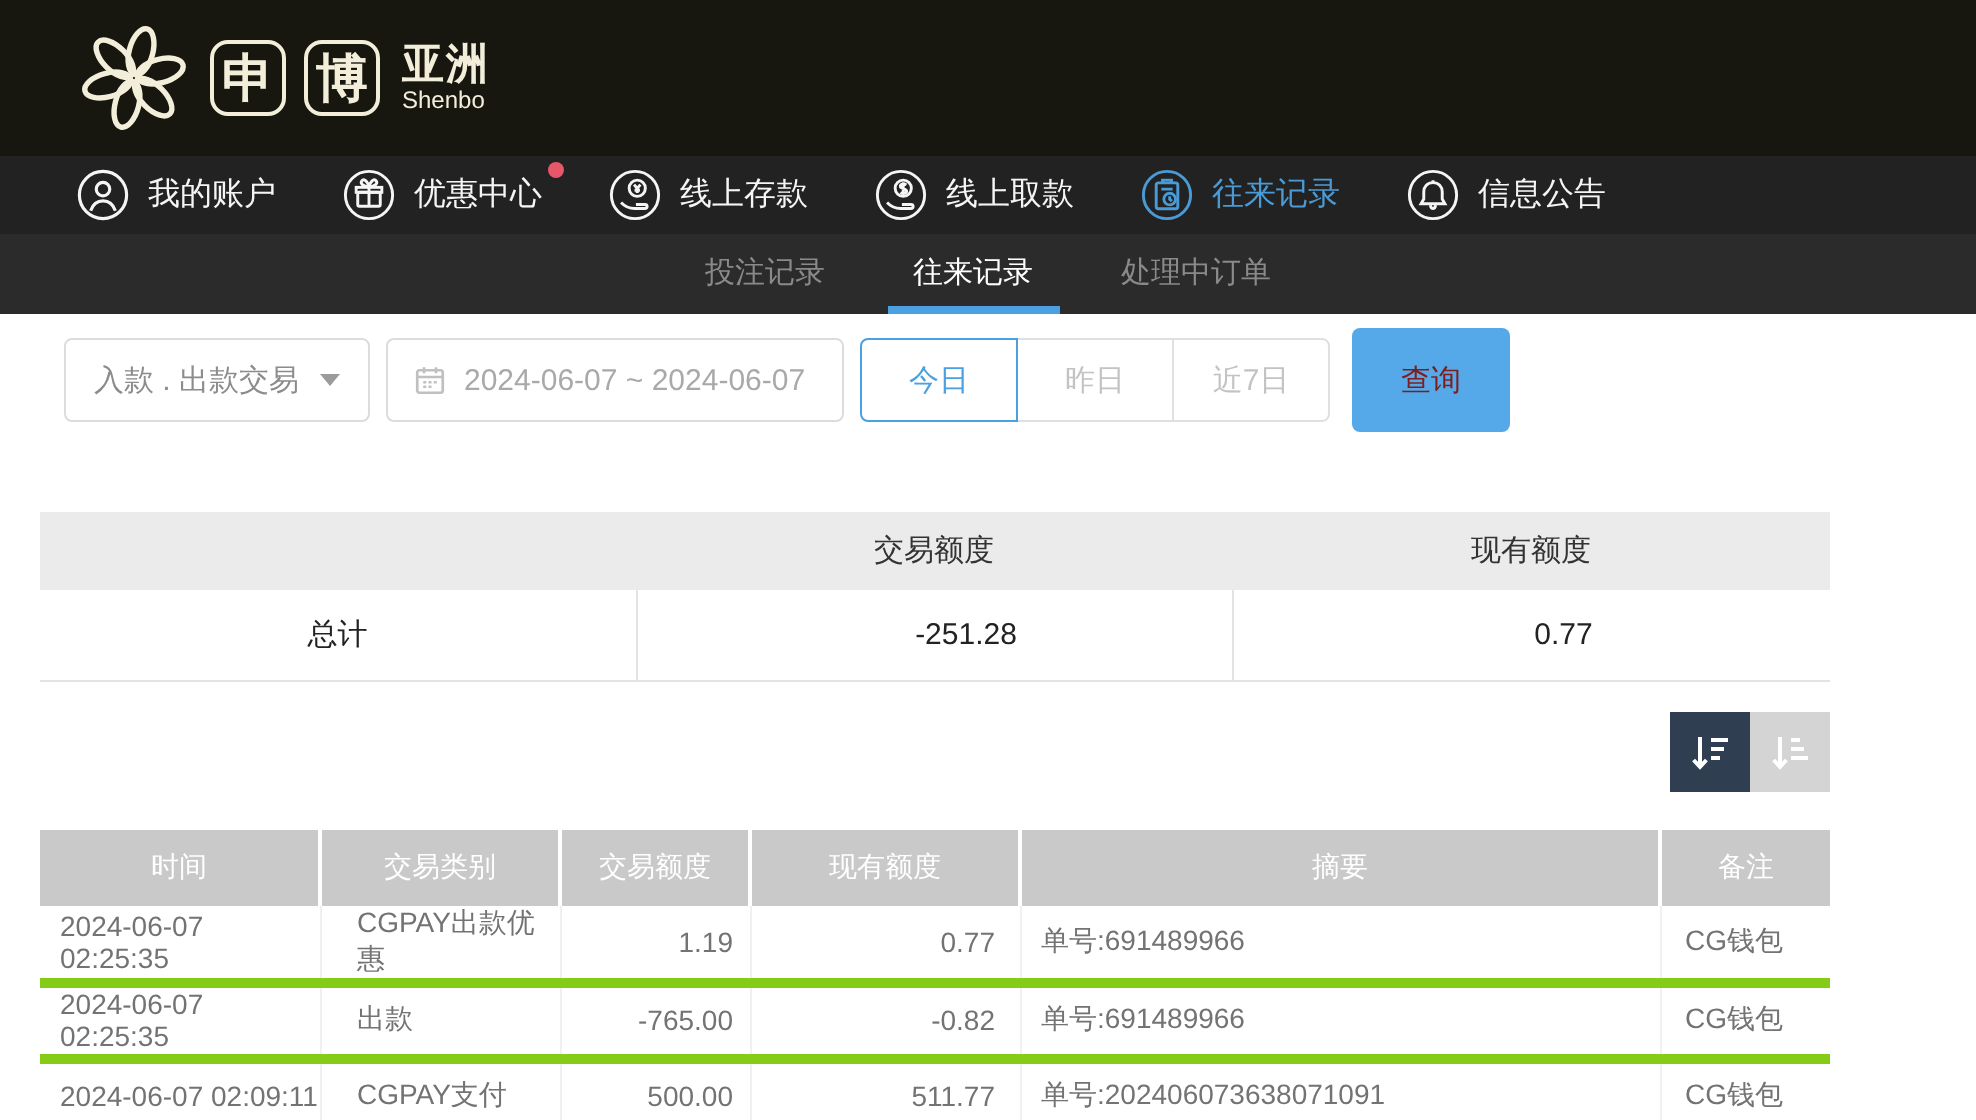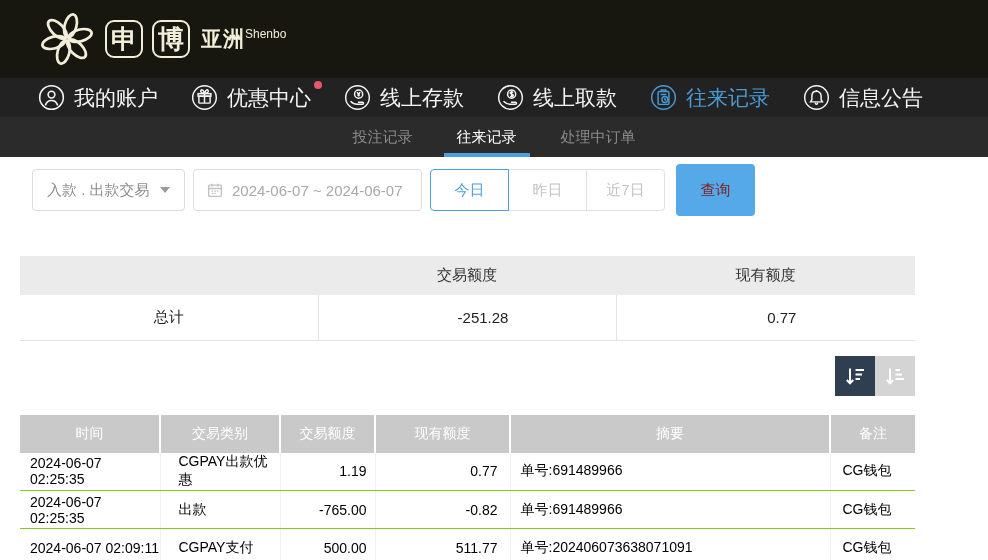--- a/index.html
+++ b/index.html
@@ -6,36 +6,36 @@
   html, body { width: 988px; height: 560px; overflow: hidden; background: #fff;
     font-family: "Liberation Sans", "DejaVu Sans", sans-serif; }
 
   
   .topbar { height: 78px; background: #17160f; display: flex; align-items: center; padding: 0 72px 0 38px; }
   .brand { display: flex; align-items: center; gap: 9px; cursor: pointer; }
   .flower { width: 58px; height: 58px; }
   .logo-box { width: 38px; height: 38px; border: 2.5px solid #f2eeda; border-radius: 9px;
     color: #f2eeda; font-size: 26px; font-weight: bold; display: flex; align-items: center;
     justify-content: center; line-height: 1; }
-  .logo-right { display: flex; flex-direction: row; line-height: 1.05; margin-left: 2px; }
+  .logo-right { display: flex; flex-direction: column; line-height: 1.05; margin-left: 2px; }
   .logo-region { color: #f2eeda; font-size: 21px; font-weight: bold; letter-spacing: 1px; }
   .logo-sub { color: #f2eeda; font-size: 12px; }
   .topbar-right { margin-left: auto; display: flex; align-items: center; }
   .circ-icon { width: 28px; height: 28px; color: #8f8f8f; }
   .redacted { width: 112px; height: 24px; margin-left: 6px; border-radius: 2px; overflow: hidden; position: relative; }
   .redacted::before { content: ""; position: absolute; inset: -6px;
     background: linear-gradient(90deg,#2a567e,#3f6f9d 30%,#31618c 55%,#3f6f9d 80%,#24475f);
     filter: blur(5px); }
   .balance-wrap { display: flex; align-items: center; margin-left: 42px; gap: 10px; }
   .balance-amount { font-size: 21px; }
   .balance-cur { font-size: 12px; letter-spacing: 1px; margin-left: 2px; }
 
   
   .navbar { height: 39px; background: #222222; display: flex; align-items: center; padding-left: 38px; }
-  .nav-item { display: flex; align-items: center; gap: 9px; color: #f5f5f5; font-size: 21px;
+  .nav-item { display: flex; align-items: center; gap: 9px; color: #f5f5f5; font-size: 16px;
     margin-right: 33px; cursor: pointer; position: relative; }
   .nav-item .nav-ico { width: 27px; height: 27px; color: inherit; }
   .nav-item.active { color: #4a9ad6; }
   .nav-badge { position: absolute; top: -3px; right: -11px; width: 8px; height: 8px;
     border-radius: 50%; background: #e8566a; }
 
   
   .tabbar { height: 40px; background: #2b2b2b; display: flex; justify-content: center; }
   .tab { margin: 0 17px; padding: 0 5px; line-height: 39px; font-size: 15px; color: #8a8a8a;
     cursor: pointer; position: relative; }
@@ -76,21 +76,21 @@
     justify-content: center; cursor: pointer; }
   .sort-btn.active { background: #2f3f51; }
   .sort-btn.inactive { background: #d4d4d4; }
   .sort-btn svg { width: 24px; height: 24px; color: #fff; }
 
   
   .records-tbl { width: 895px; margin: 19px 0 0 20px; border-collapse: collapse; table-layout: fixed; font-size: 14px; }
   .records-tbl th { height: 38px; background: #c9c9c9; color: #fff; font-weight: 400;
     border-right: 2px solid #fff; }
   .records-tbl th:last-child { border-right: none; }
-  .records-tbl td { height: 38px; color: #000000; border-bottom: 1px solid #84cc16;
+  .records-tbl td { height: 38px; color: #737373; border-bottom: 5px solid #84cc16;
     border-right: 1px solid #f0f0f0; background: #fff; }
   .records-tbl td:last-child { border-right: none; }
   .c-time { text-align: left; padding-left: 10px; }
   .c-type { text-align: left; padding-left: 18px; }
   .c-amt  { text-align: right; padding-right: 8px; }
   .c-bal  { text-align: right; padding-right: 12px; }
   .c-sum  { text-align: left; padding-left: 10px; }
   .c-note { text-align: left; padding-left: 12px; }
 </style>
 </head>

